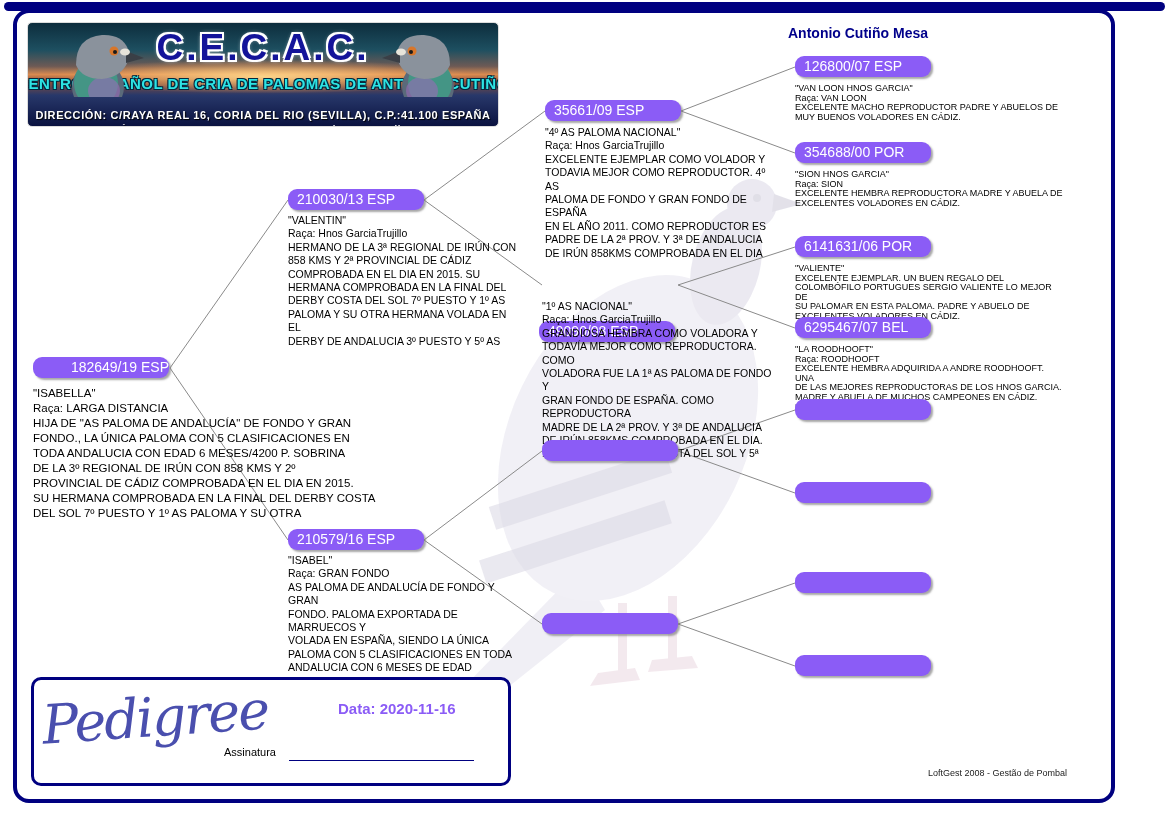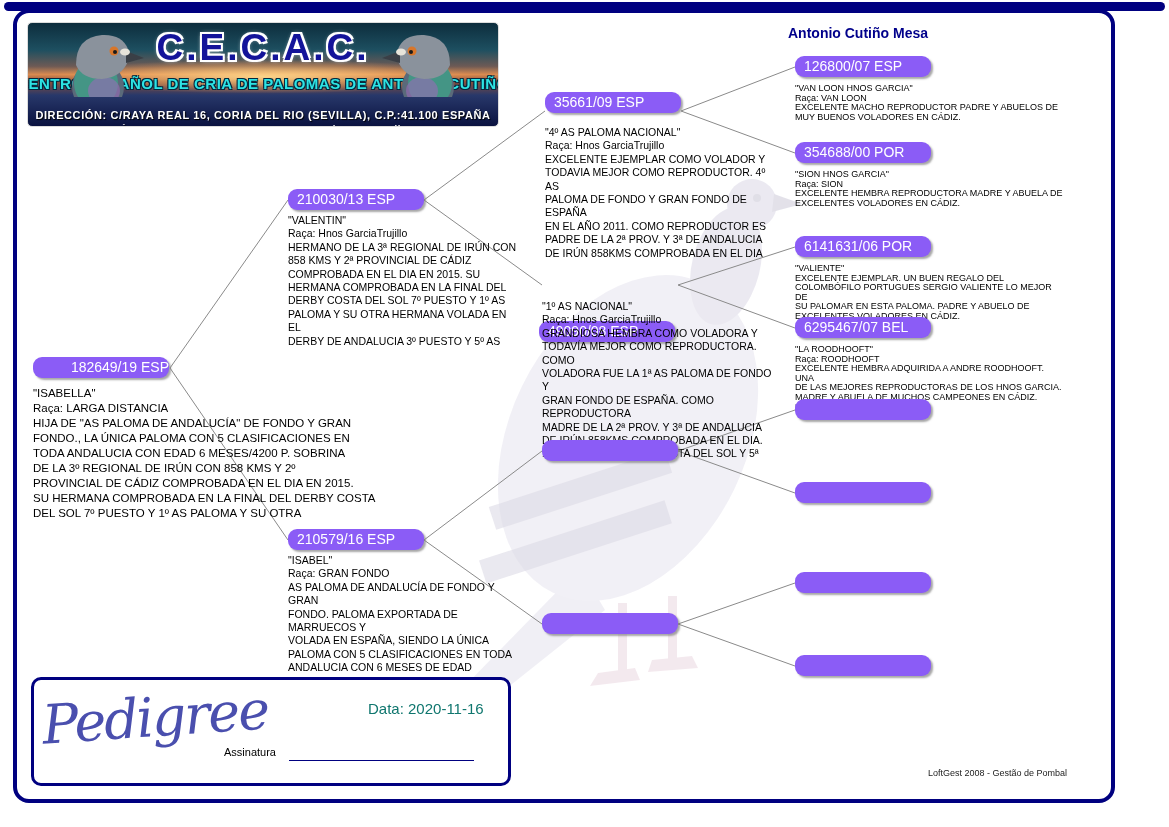--- a/index.html
+++ b/index.html
@@ -43,21 +43,21 @@
 
   .connectors{position:absolute;left:0;top:0;z-index:1;}
   .watermark{position:absolute;left:430px;top:148px;z-index:0;}
   .content{position:relative;z-index:2;}
 
   
   .ped-box{position:absolute;left:31px;top:677px;width:474px;height:103px;
         border:3px solid #000080;border-radius:10px;background:#fff;}
   .ped-script{position:absolute;left:8px;top:6px;font-family:"DejaVu Serif", serif;
         font-style:italic;font-size:54px;color:#4a4fae;transform:rotate(-4deg);letter-spacing:-2px;}
-  .ped-date{position:absolute;left:334px;top:20px;font-size:15px;font-weight:normal;color:#0f766e;}
+  .ped-date{position:absolute;left:304px;top:20px;font-size:15px;font-weight:bold;color:#8b5cf6;}
   .ped-sig-label{position:absolute;left:190px;top:66px;font-size:11px;color:#000;}
   .ped-sig-line{position:absolute;left:255px;top:80px;width:185px;border-bottom:1px solid #000080;}
   .app-credit{position:absolute;left:928px;top:768px;font-size:9px;color:#222;}
 </style>
 </head>
 <body>
 
 <div class="page">
 
   <svg class="watermark" width="410" height="570" viewBox="0 0 410 570">
@@ -153,21 +153,21 @@
     <div class="ringbox" style="left:288px;top:529px;">210579/16 ESP</div>
     <div class="desc desc-md" style="left:288px;top:554px;">"ISABEL"
 Raça: GRAN FONDO
 AS PALOMA DE ANDALUCÍA DE FONDO Y GRAN
 FONDO. PALOMA EXPORTADA DE MARRUECOS Y
 VOLADA EN ESPAÑA, SIENDO LA ÚNICA
 PALOMA CON  5 CLASIFICACIONES EN TODA
 ANDALUCIA  CON 6 MESES DE EDAD CONTRA
 4200 PALOMAS.</div>
 
-    <div class="ringbox" style="left:545px;top:92px;">35661/09 ESP</div>
+    <div class="ringbox" style="left:545px;top:100px;">35661/09 ESP</div>
     <div class="desc desc-md" style="left:545px;top:126px;">"4º AS PALOMA NACIONAL"
 Raça: Hnos GarciaTrujillo
 EXCELENTE EJEMPLAR COMO VOLADOR Y
 TODAVIA MEJOR COMO REPRODUCTOR. 4º AS
 PALOMA DE FONDO Y GRAN FONDO DE ESPAÑA
 EN EL AÑO 2011. COMO REPRODUCTOR ES
 PADRE DE LA 2ª PROV. Y 3ª DE ANDALUCIA
 DE IRÚN 858KMS COMPROBADA  EN EL DIA</div>
     <div class="ringbox" style="left:539px;top:274px;margin-top:47px;">49090/08 ESP</div>
     <div class="desc desc-md" style="left:542px;top:300px;">"1º AS NACIONAL"

